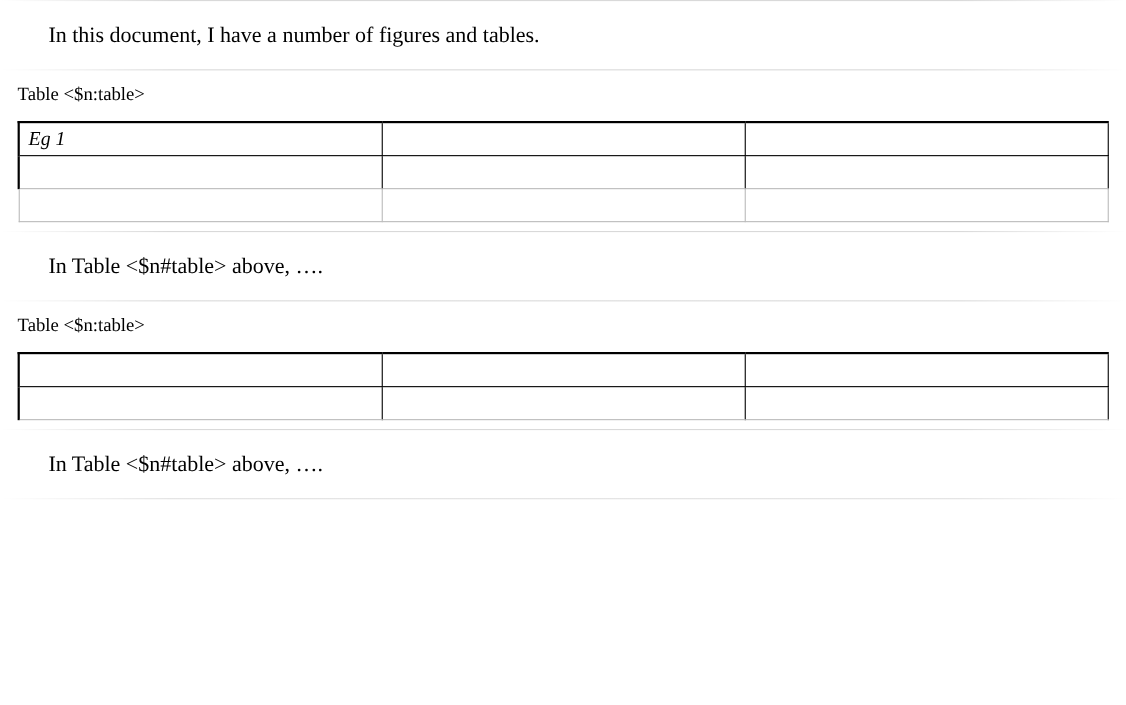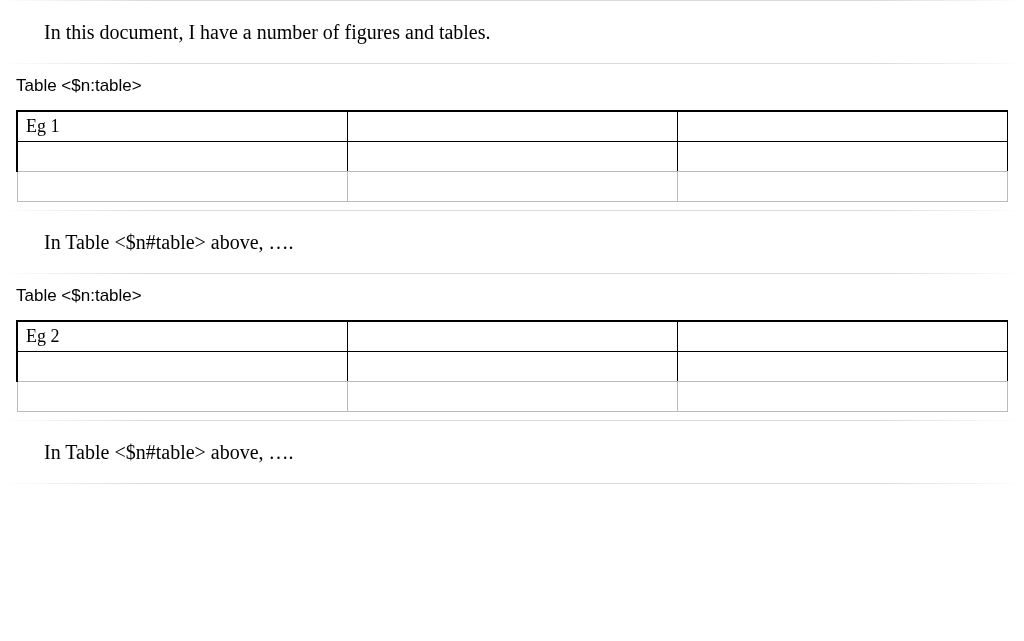--- a/index.html
+++ b/index.html
@@ -41,38 +41,39 @@
     }
     .section {
       border: none;
     }
     .body-text {
       font-size: 20px;
       padding-left: 44px;
       line-height: 1.6;
     }
     .caption {
-      font-family: Liberation Sans, sans-serif;
+      font-family: Liberation Serif, serif;
       font-size: 17px;
       margin: 12px 0 14px 16px;
     }
     table.doc-table {
       border-collapse: collapse;
       width: calc(100% - 32px);
       margin: 0 16px 4px 16px;
       table-layout: fixed;
     }
     table.doc-table tr {
       height: 30px;
     }
     table.doc-table td {
       border: 1px solid #000;
       padding: 4px 8px;
       font-size: 18px;
       vertical-align: middle;
+      font-style: italic;
     }
     
     table.doc-table tr:nth-child(1) td {
       border-top: 2px solid #000;
       border-bottom: 1px solid #000;
     }
     table.doc-table tr:nth-child(2) td {
       border-bottom: 1px solid #bbb;
     }
     table.doc-table tr:nth-child(3) td {
@@ -131,25 +132,20 @@
 </div>
 
 <div class="section">
   <p class="body-text">In Table &lt;$n#table&gt; above, ….</p>
 </div>
 
 <div class="block">
   <p class="caption">Table &lt;$n:table&gt;</p>
   <table class="doc-table">
     <tbody>
-        <tr>
-      <td>Eg 2</td>
-      <td></td>
-      <td></td>
-    </tr>
     <tr>
       <td></td>
       <td></td>
       <td></td>
     </tr>
     <tr>
       <td></td>
       <td></td>
       <td></td>
     </tr>

